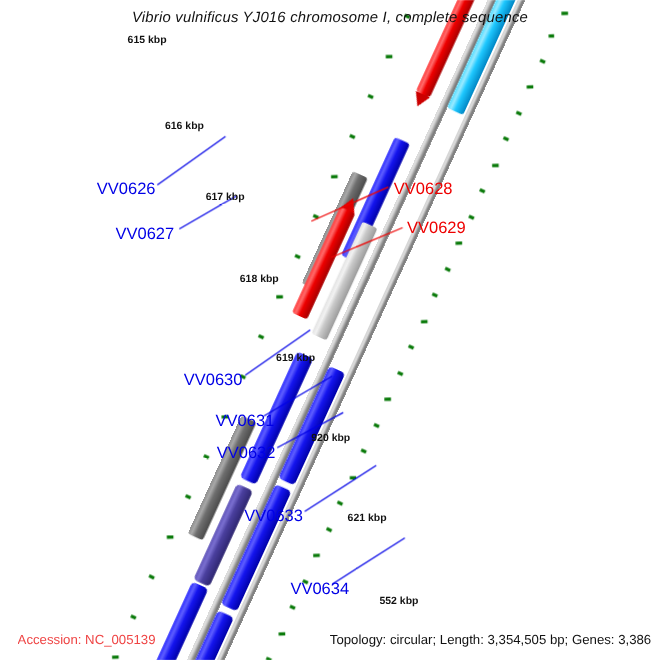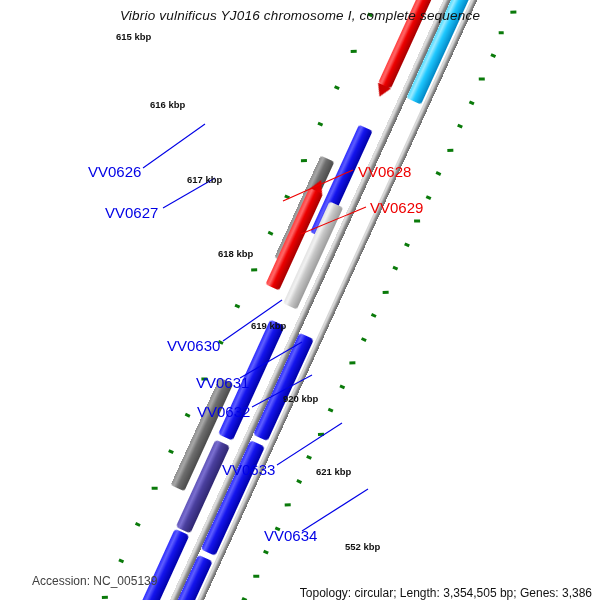--- a/index.html
+++ b/index.html
@@ -9,24 +9,24 @@
   }
   #stage{position:absolute;left:0;top:0;width:600px;height:600px;}
   #mapsvg{position:absolute;left:0;top:0;width:600px;height:600px;}
 
   .title{
     position:absolute;left:0;top:8px;width:600px;text-align:center;
     font-style:italic;font-size:13.5px;color:#111;letter-spacing:.2px;
     white-space:nowrap;
   }
   .footer-left{
-    position:absolute;left:32px;top:574px;font-size:12px;color:#404040;white-space:nowrap;text-align:center;
+    position:absolute;left:16px;top:574px;font-size:12px;color:#ef4444;white-space:nowrap;text-align:center;
   }
   .footer-right{
-    position:absolute;right:8px;top:574px;font-size:12px;color:#111;white-space:nowrap;margin-top:12px;
+    position:absolute;right:8px;top:574px;font-size:12px;color:#111;white-space:nowrap;
   }
   .tick-label{
     position:absolute;font-size:9.5px;color:#111;white-space:nowrap;font-weight:bold;margin-left:32px;
   }
   .gene-label{
     position:absolute;font-size:15px;white-space:nowrap;
   }
   .gene-label.fwd{color:#0000e6;}
   .gene-label.rev{color:#ee0000;}
 </style>
@@ -209,21 +209,21 @@
         <line x1="252" y1="407" x2="312" y2="375" stroke="#0000e6"></line>
         <line x1="277" y1="465" x2="342" y2="423" stroke="#0000e6"></line>
         <line x1="302" y1="531" x2="368" y2="489" stroke="#0000e6"></line>
       </g>
     </g>
   </svg>
 
   <div class="title">Vibrio vulnificus YJ016 chromosome I, complete sequence</div>
 
   <div class="tick-label" style="left:84px;top:31px">615 kbp</div>
-  <div class="tick-label" style="left:118px;top:99px">616 kbp</div>
+  <div class="tick-label" style="left:118px;top:109px">616 kbp</div>
   <div class="tick-label" style="left:155px;top:174px">617 kbp</div>
   <div class="tick-label" style="left:186px;top:248px">618 kbp</div>
   <div class="tick-label" style="left:219px;top:320px">619 kbp</div>
   <div class="tick-label" style="left:251px;top:393px">920 kbp</div>
   <div class="tick-label" style="left:284px;top:466px">621 kbp</div>
   <div class="tick-label" style="left:313px;top:541px">552 kbp</div>
 
   <div class="gene-label fwd" style="left:88px;top:163px">VV0626</div>
   <div class="gene-label fwd" style="left:105px;top:204px">VV0627</div>
   <div class="gene-label rev" style="left:358px;top:163px">VV0628</div>

